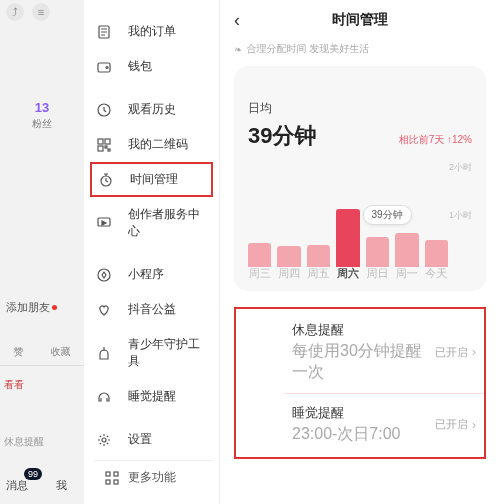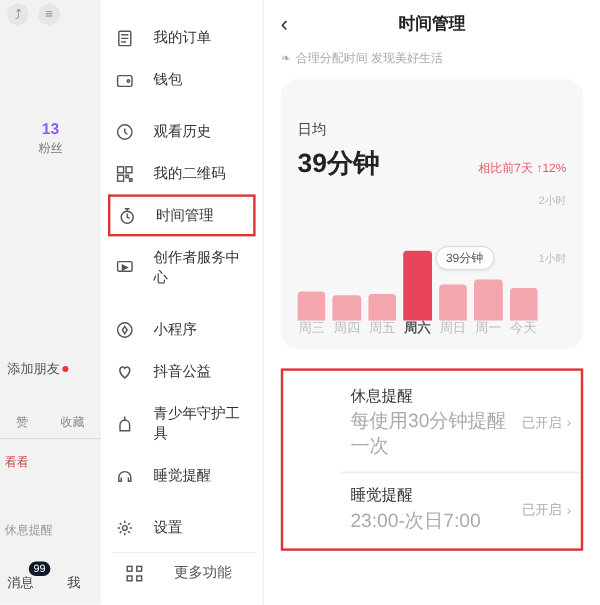--- a/index.html
+++ b/index.html
@@ -18,21 +18,21 @@
   .bottombar { position:absolute; bottom:0; left:0; right:0; height:38px; display:flex; align-items:center; }
   .msg { position:relative; font-size:11px; color:#444; margin-left:6px; }
   .badge { position:absolute; top:-10px; right:-14px; background:#0f172a; color:#fff; font-size:9px; border-radius:8px; padding:0 4px; line-height:12px; }
   .me { font-size:11px; color:#444; margin-left:28px; }
 
   .menu-col { width: 136px; height:504px; background:#fff; border-right:1px solid #eee; padding-top:14px; }
   .menu-item { display:flex; align-items:center; gap:16px; padding:9px 12px; font-size:12px; color:#333; position:relative; }
   .menu-item.boxed { border:2px solid #d33; margin:0 6px; padding:7px 6px; }
   .menu-divider { height:8px; }
   .menu-icon { width:16px; height:16px; display:flex; align-items:center; justify-content:center; color:#555; }
-  .more-functions { position:absolute; bottom:10px; left:94px; width:120px; display:flex; align-items:center; gap:25px; font-size:12px; color:#555; padding:8px 10px; border-top:1px solid #eee; }
+  .more-functions { position:absolute; bottom:10px; left:94px; width:120px; display:flex; align-items:center; gap:8px; font-size:12px; color:#555; padding:8px 10px; border-top:1px solid #eee; }
 
   .detail-col { flex:1; height:504px; background:#fff; padding:0 14px; position:relative; }
   .header { display:flex; align-items:center; justify-content:center; height:40px; position:relative; }
   .back { position:absolute; left:0; font-size:18px; color:#333; }
   .title { font-size:14px; font-weight:600; color:#222; }
   .tagline { font-size:10px; color:#aaa; display:flex; align-items:center; gap:4px; margin-top:2px; }
   .stat-card { background:#f7f7f7; border-radius:14px; padding:14px 14px 10px; margin-top:10px; }
   .avg-label { font-size:12px; color:#444;margin-top:20px; }
   .avg-row { display:flex; align-items:baseline; justify-content:space-between; margin-top:4px; }
   .avg-val { font-size:22px; font-weight:700; color:#222; }

